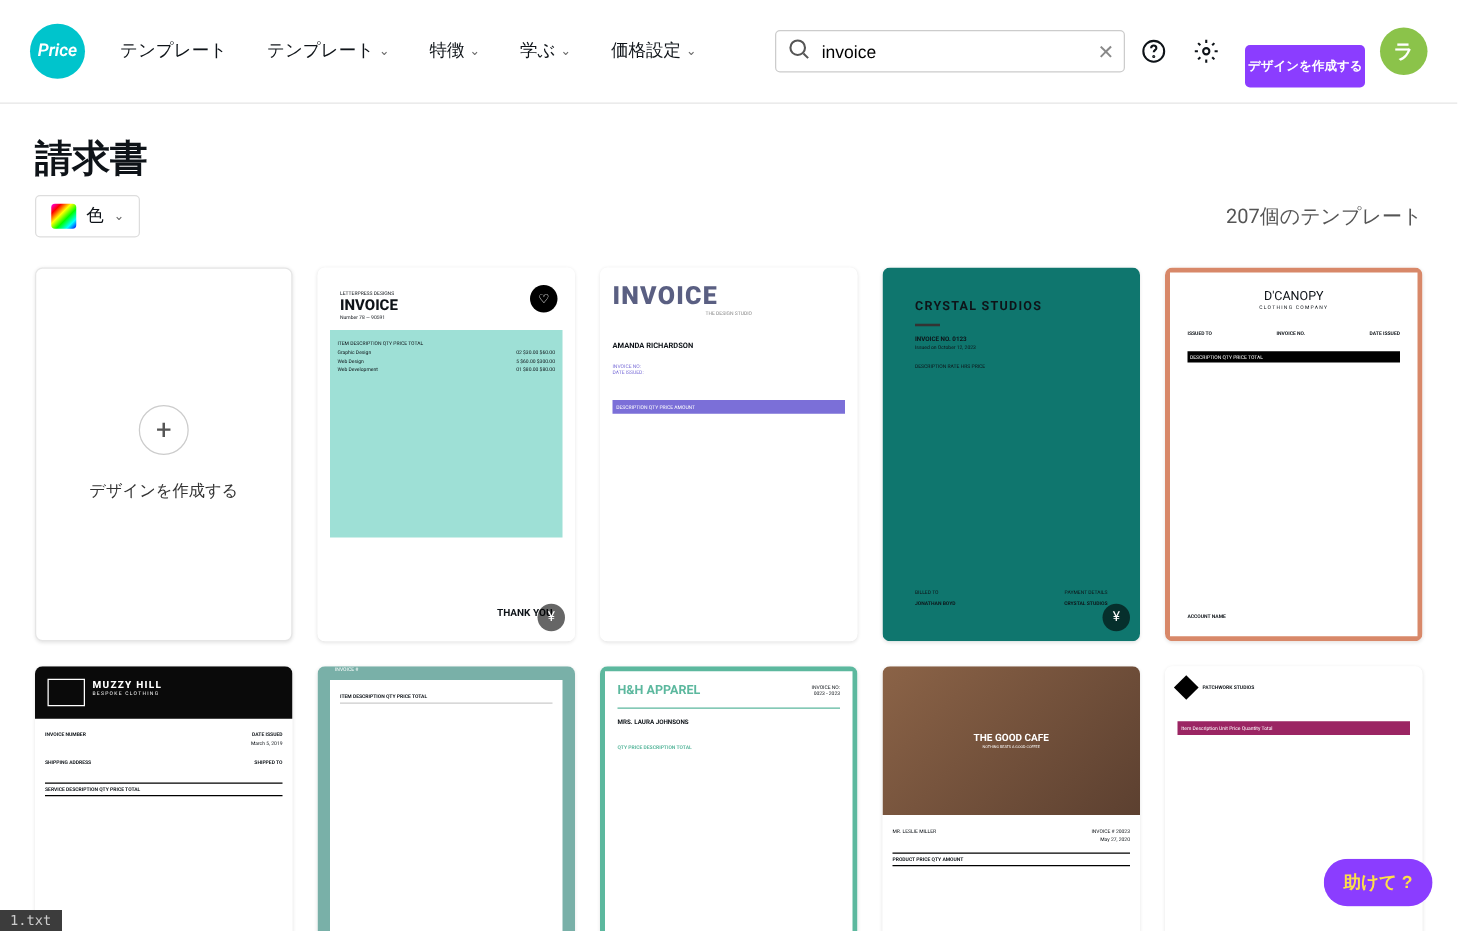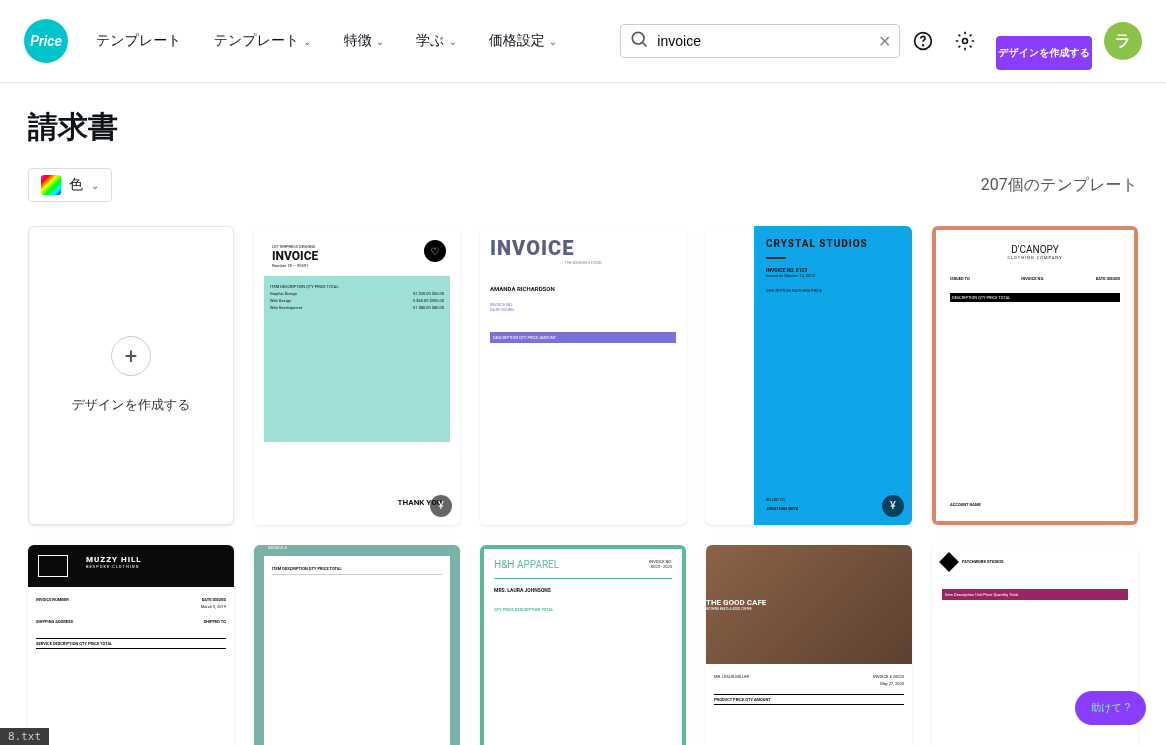--- a/index.html
+++ b/index.html
@@ -9,57 +9,57 @@
   .nav { display: flex; gap: 8px; }
   .nav-item { padding: 8px 12px; font-size: 14px; cursor: pointer; display: flex; align-items: center; gap: 4px; border-radius: 4px; }
   .chev { font-size: 10px; color: #666; }
   .spacer { flex: 1; }
   .search-wrap { display: flex; align-items: center; border: 1px solid #ccc; border-radius: 4px; padding: 4px 8px; width: 280px; gap: 8px; }
   .search-input { border: none; outline: none; flex: 1; font-size: 14px; }
   .icon-btn { width: 38px; height: 38px; border-radius: 50%; display: flex; align-items: center; justify-content: center; cursor: pointer; font-size: 18px; }
   .create-btn { background: #8b3dff; color: #fff; padding: 10px 2px; border-radius: 4px; font-size: 10px; font-weight: 600; cursor: pointer; border: none; margin-left: 8px; margin-top: 24px; }
   .avatar { width: 38px; height: 38px; border-radius: 50%; background: #8bc34a; display: flex; align-items: center; justify-content: center; color: #fff; font-weight: 600; margin-left: 8px; cursor: pointer; }
   .page { padding: 24px 28px; }
-  .page-title { font-size: 30px; font-weight: 700; margin-bottom: 20px; }
+  .page-title { font-size: 30px; font-weight: 700; margin-bottom: 8px; }
   .filter-row { display: flex; align-items: center; justify-content: space-between; margin-bottom: 24px; }
   .color-filter { display: flex; align-items: center; gap: 8px; border: 1px solid #ddd; border-radius: 4px; padding: 6px 12px; cursor: pointer; font-size: 14px; }
   .rainbow { width: 20px; height: 20px; border-radius: 3px; background: linear-gradient(135deg,#ff00ff,#ff0000,#ffff00,#00ff00,#00ffff,#0000ff); }
   .count { font-size: 16px; color: #555; }
   .grid { display: grid; grid-template-columns: repeat(5, 1fr); gap: 20px; }
   .card { aspect-ratio: 200/290; border-radius: 6px; overflow: hidden; cursor: pointer; position: relative; box-shadow: 0 1px 3px rgba(0,0,0,0.1); }
   .create-card { border: 1px solid #e5e5e5; display: flex; flex-direction: column; align-items: center; justify-content: center; gap: 20px; background: #fff; }
   .plus-circle { width: 40px; height: 40px; border: 1px solid #ccc; border-radius: 50%; display: flex; align-items: center; justify-content: center; font-size: 22px; color: #555; }
   .create-label { font-size: 13px; color: #333; }
   .thumb { width: 100%; height: 100%; background: #fff; font-size: 3px; padding: 10px; display: flex; flex-direction: column; position: relative; }
   .badge { position: absolute; bottom: 8px; right: 8px; width: 22px; height: 22px; border-radius: 50%; background: rgba(0,0,0,0.6); color: #fff; display: flex; align-items: center; justify-content: center; font-size: 11px; }
-  .help-btn { position: fixed; bottom: 20px; right: 20px; background: #8b3dff; color: #86efac; padding: 10px 16px; border-radius: 20px; font-size: 10px; font-weight: 400; cursor: pointer; border: none; }
+  .help-btn { position: fixed; bottom: 20px; right: 20px; background: #8b3dff; color: #fde047; padding: 10px 16px; border-radius: 20px; font-size: 14px; font-weight: 700; cursor: pointer; border: none; }
   .footer-bar { position: fixed; bottom: 0; left: 0; background: #3c3c3c; color: #ccc; font-size: 11px; padding: 2px 8px; font-family: monospace; }
   .search-clear { color: #888; cursor: pointer; font-size: 16px; }
   .search-icon { color: #555; }
   
   .t1 .top { background:#fff; padding:8px; }
   .t1 .mid { background:#9ee0d6; flex:1; padding:6px; font-size:4px; }
   .t1 .bot { text-align:right; font-size:8px; font-weight:700; padding:8px;margin-top:48px;}
   .t1 .circle{position:absolute;top:14px;right:14px;width:22px;height:22px;border-radius:50%;background:#000;color:#fff;display:flex;align-items:center;justify-content:center;font-size:10px;}
   .t2 .title{font-size:20px;font-weight:900;color:#5a5f82;letter-spacing:1px;}
   .t2 .bar{background:#7b6fd8;color:#fff;font-size:4px;padding:3px;margin-top:20px;}
-  .t3 {background:#0ea5e9;padding:12px;font-size:4px;margin-left:48px;}
+  .t3 {background:#0f766e;padding:26px;font-size:4px;}
   .t3 .title{font-size:10px;font-weight:700;letter-spacing:1px;}
   .t4 {border:4px solid #d88869;padding:14px;}
   .t4 .title{font-size:10px;font-weight:400;text-align:center;}
   .t5 {padding:0;}
-  .t5 .hdr{background:#0a0a0a;color:#fff;padding:10px;font-size:4px;display:flex;gap:18px;}
+  .t5 .hdr{background:#0a0a0a;color:#fff;padding:10px;font-size:4px;display:flex;gap:6px;}
   .t5 .hanger{width:30px;height:22px;border:1px solid #fff;}
   .t6 {background:#79b0a8;padding:0;}
   .t6 .hdr{padding:14px;color:#fff;font-size:12px;font-weight:800;letter-spacing:1px;text-align:right;}
   .t6 .body{background:#fff;margin:0 10px;flex:1;padding:8px;font-size:4px;}
   .t7 {border:4px solid #5cb89e;padding:10px;}
-  .t7 .title{color:#5cb89e;font-size:10px;font-weight:400;}
+  .t7 .title{color:#5cb89e;font-size:10px;font-weight:700;}
   .t8 {padding:0;}
-  .t8 .img{height:40%;background:linear-gradient(135deg,#8b6347,#5c4030);display:flex;flex-direction:column;justify-content:center;color:#fff;font-size:8px;font-weight:700;}
+  .t8 .img{height:40%;background:linear-gradient(135deg,#8b6347,#5c4030);display:flex;flex-direction:column;align-items:center;justify-content:center;color:#fff;font-size:8px;font-weight:700;}
   .t8 .body{padding:8px;font-size:4px;}
   .t9 {padding:10px;}
   .t9 .bar{background:#9b2563;color:#fff;font-size:4px;padding:3px;display:flex;}
   .row5{display:flex;justify-content:space-between;font-size:4px;margin:2px 0;}
   .svg-icon { width: 20px; height: 20px; }
 </style>
 </head>
 <body>
 
 <div class="header">
@@ -287,13 +287,13 @@
         <div class="bar">
             <span>Item Description   Unit Price   Quantity   Total</span>
           </div>
       </div>
     </div>
 
   </div>
 </div>
 
 <button class="help-btn">助けて ?</button>
-<div class="footer-bar">8.txt</div>
+<div class="footer-bar">1.txt</div>
 
 </body></html>

